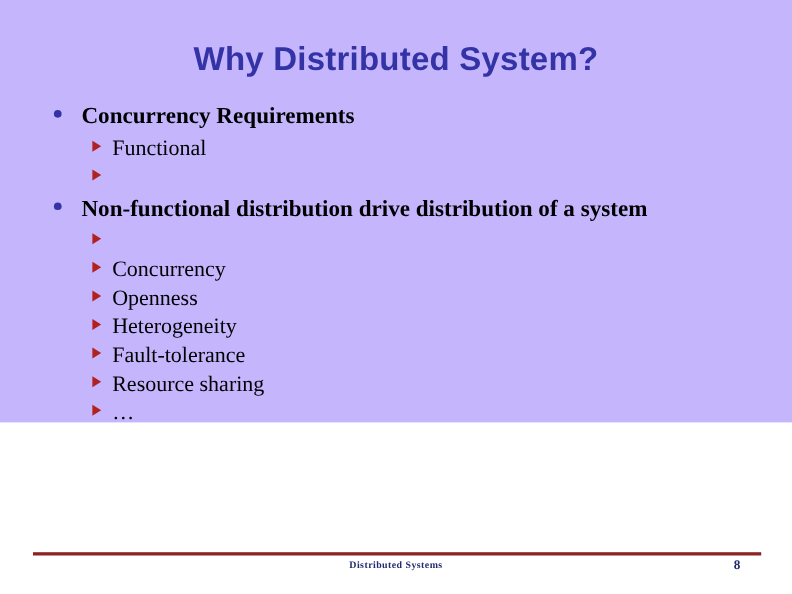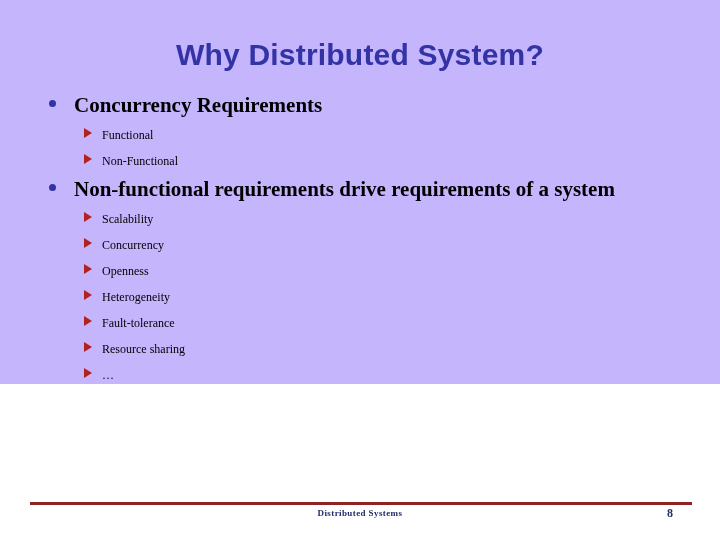--- a/index.html
+++ b/index.html
@@ -85,21 +85,21 @@
     width: 0;
     height: 0;
     border-top: 5.5px solid transparent;
     border-bottom: 5.5px solid transparent;
     border-left: 8px solid #b32020;
   }
   .lvl2 .lvl2-text {
     display: block;
     font-family: "Liberation Serif", "DejaVu Serif", serif;
     font-weight: normal;
-    font-size: 12px;
+    font-size: 20px;
     line-height: 26px;
     color: #000000;
     white-space: nowrap;
   }
 
   .group-gap { height: 2px; }
 
   
   .footer-rule {
     position: absolute;
@@ -148,33 +148,31 @@
       <span class="lvl1-text">Concurrency Requirements</span>
     </div>
 
     <div class="lvl2">
       <span class="bullet-tri"></span>
       <span class="lvl2-text">Functional</span>
     </div>
 
     <div class="lvl2">
       <span class="bullet-tri"></span>
-      <span class="lvl2-text">Non-Functional</span>
     </div>
 
     <div class="group-gap"></div>
 
     <div class="lvl1">
       <span class="bullet-dot"></span>
-      <span class="lvl1-text">Non-functional requirements drive requirements of a system</span>
-    </div>
-
-    <div class="lvl2">
-      <span class="bullet-tri"></span>
-      <span class="lvl2-text">Scalability</span>
+      <span class="lvl1-text">Non-functional distribution drive distribution of a system</span>
+    </div>
+
+    <div class="lvl2">
+      <span class="bullet-tri"></span>
     </div>
 
     <div class="lvl2">
       <span class="bullet-tri"></span>
       <span class="lvl2-text">Concurrency</span>
     </div>
 
     <div class="lvl2">
       <span class="bullet-tri"></span>
       <span class="lvl2-text">Openness</span>

